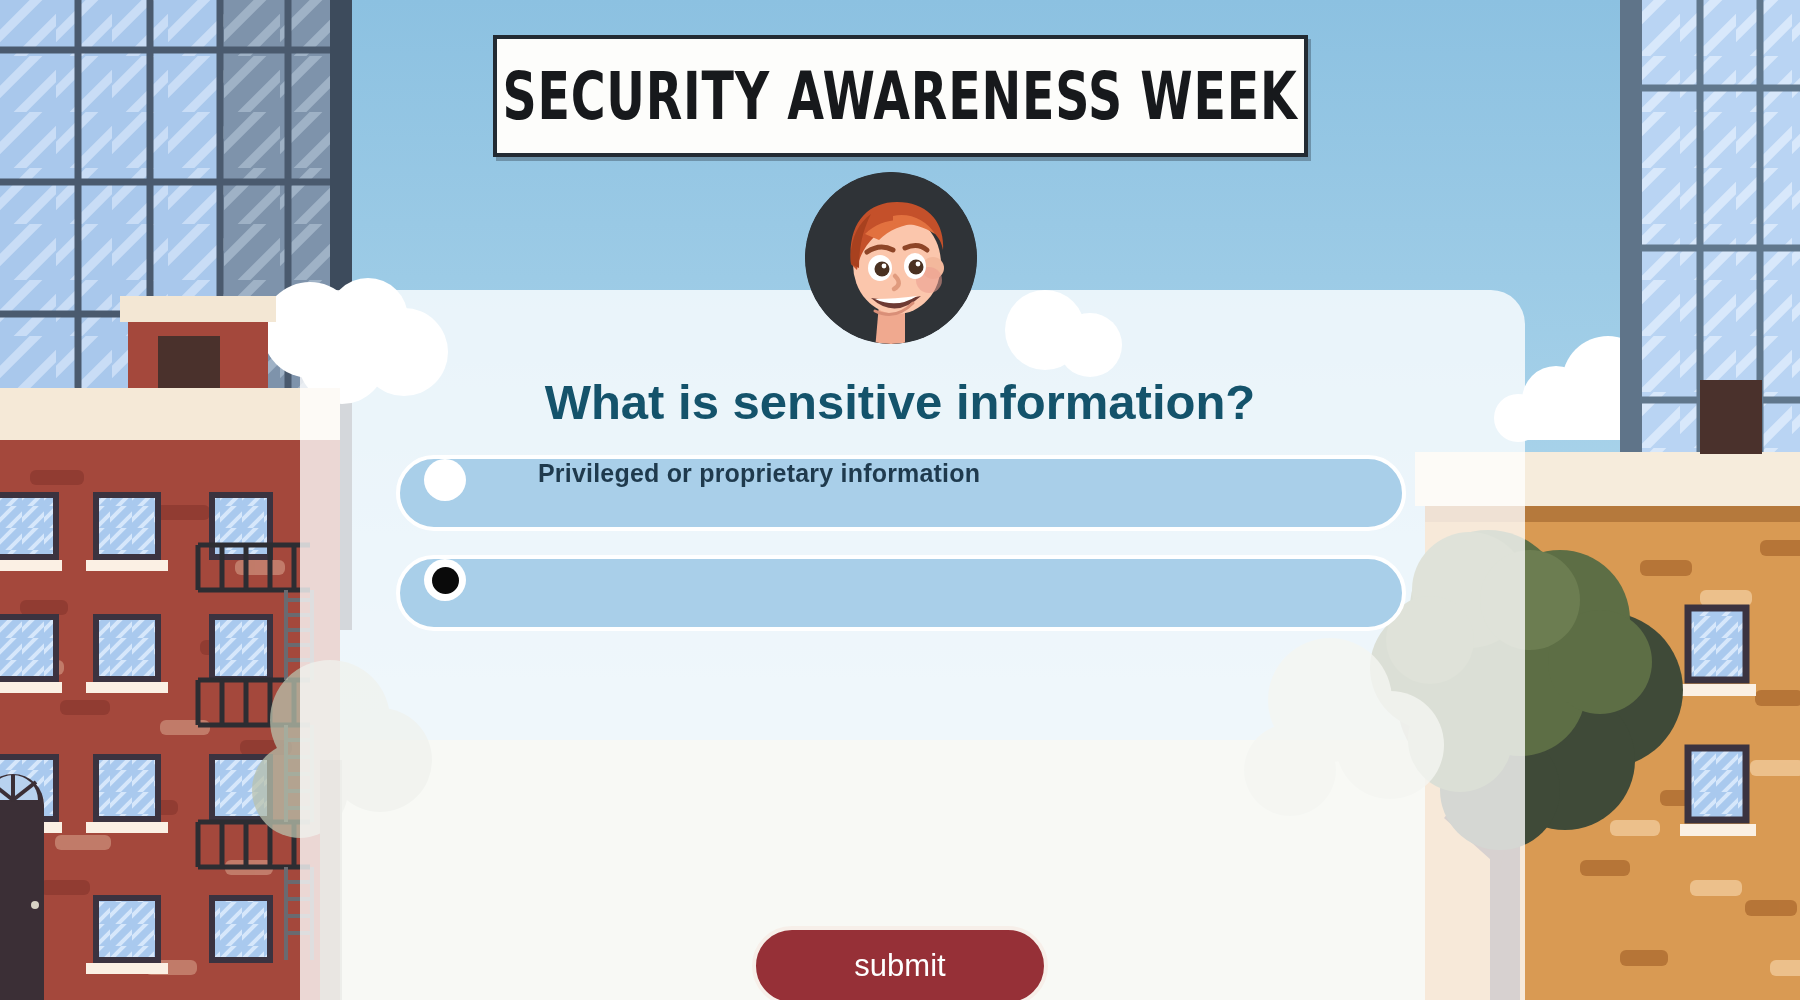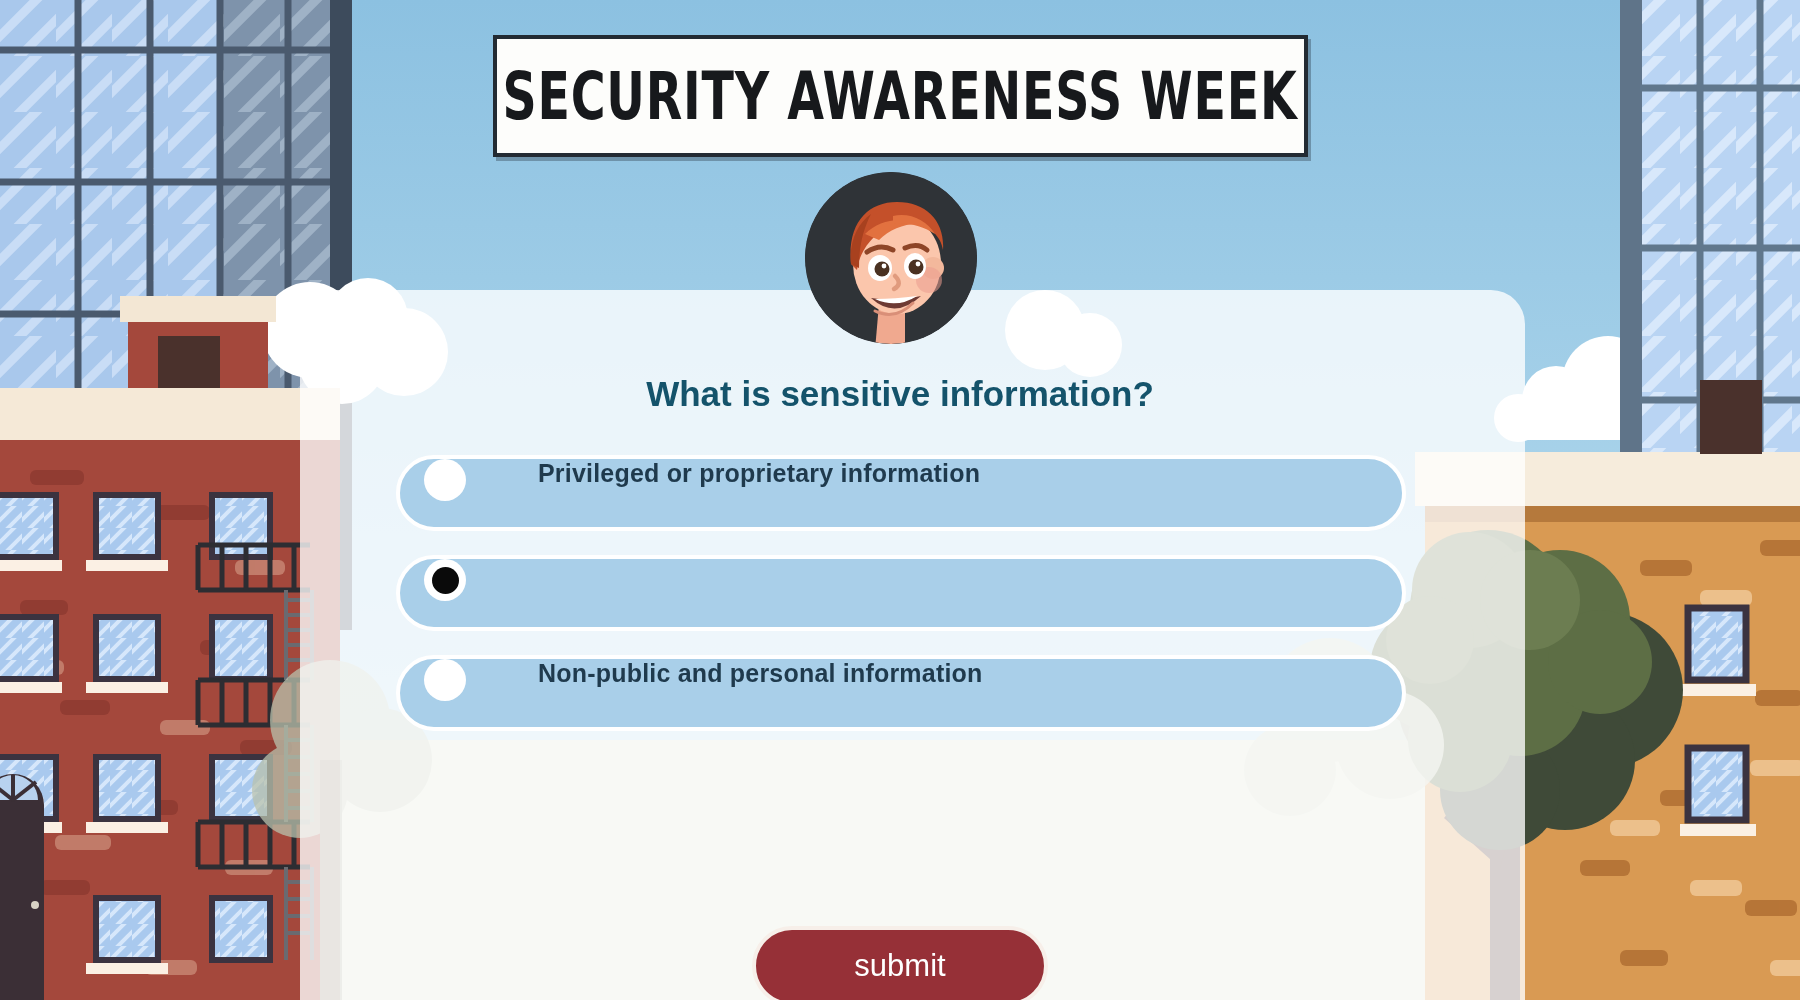--- a/index.html
+++ b/index.html
@@ -80,21 +80,21 @@
     z-index: 35;
   }
   .avatar svg { display:block; width:172px; height:172px; }
 
   
   .question {
     position: absolute;
     left: 0; right: 0;
     top: 374px;
     text-align: center;
-    font-size: 35px;
+    font-size: 49px;
     font-weight: 700;
     color: #14536b;
     z-index: 45;
   }
 
   
   .options {
     position: absolute;
     left: 396px;
     top: 455px;
@@ -509,26 +509,20 @@
           </span>
         <span class="option-label">Privileged or proprietary information</span>
       </div>
 
       <div class="option selected">
         <span class="radio">
             <span class="dot"></span>
           </span>
       </div>
 
-      <div class="option">
-        <span class="radio">
-            <span class="dot"></span>
-          </span>
-        <span class="option-label">Non-public and personal information</span>
-      </div>
 
 
     </div>
 
     <div class="submit-btn">submit</div>
 
   </div>
 </div>
 
 </body></html>

